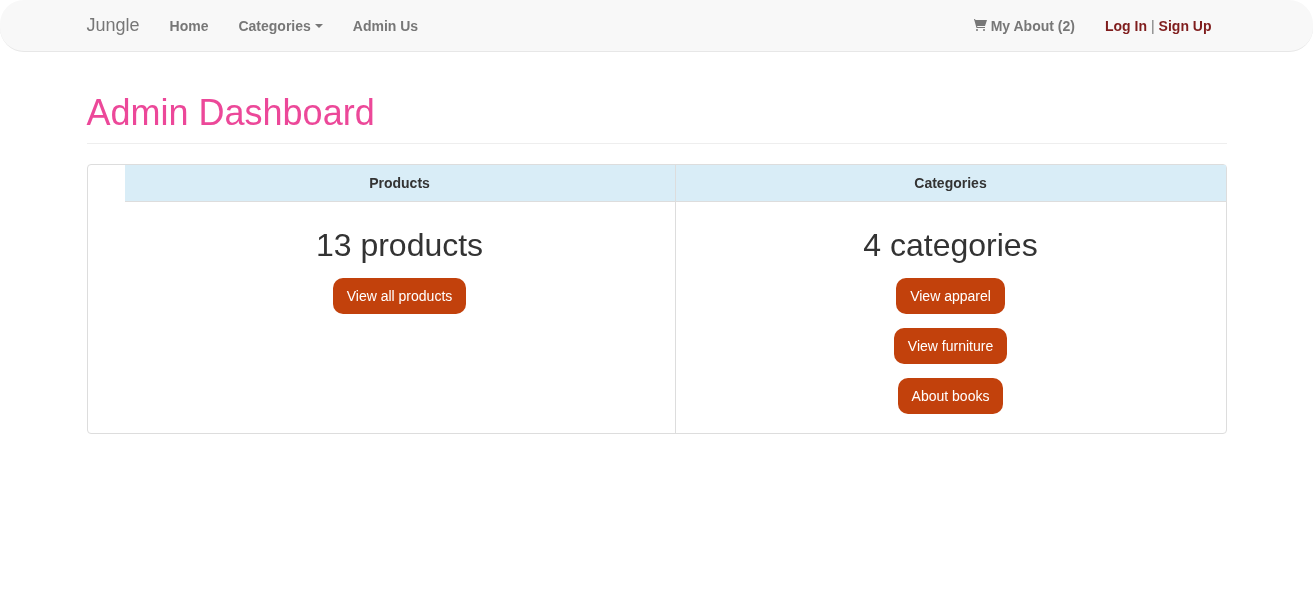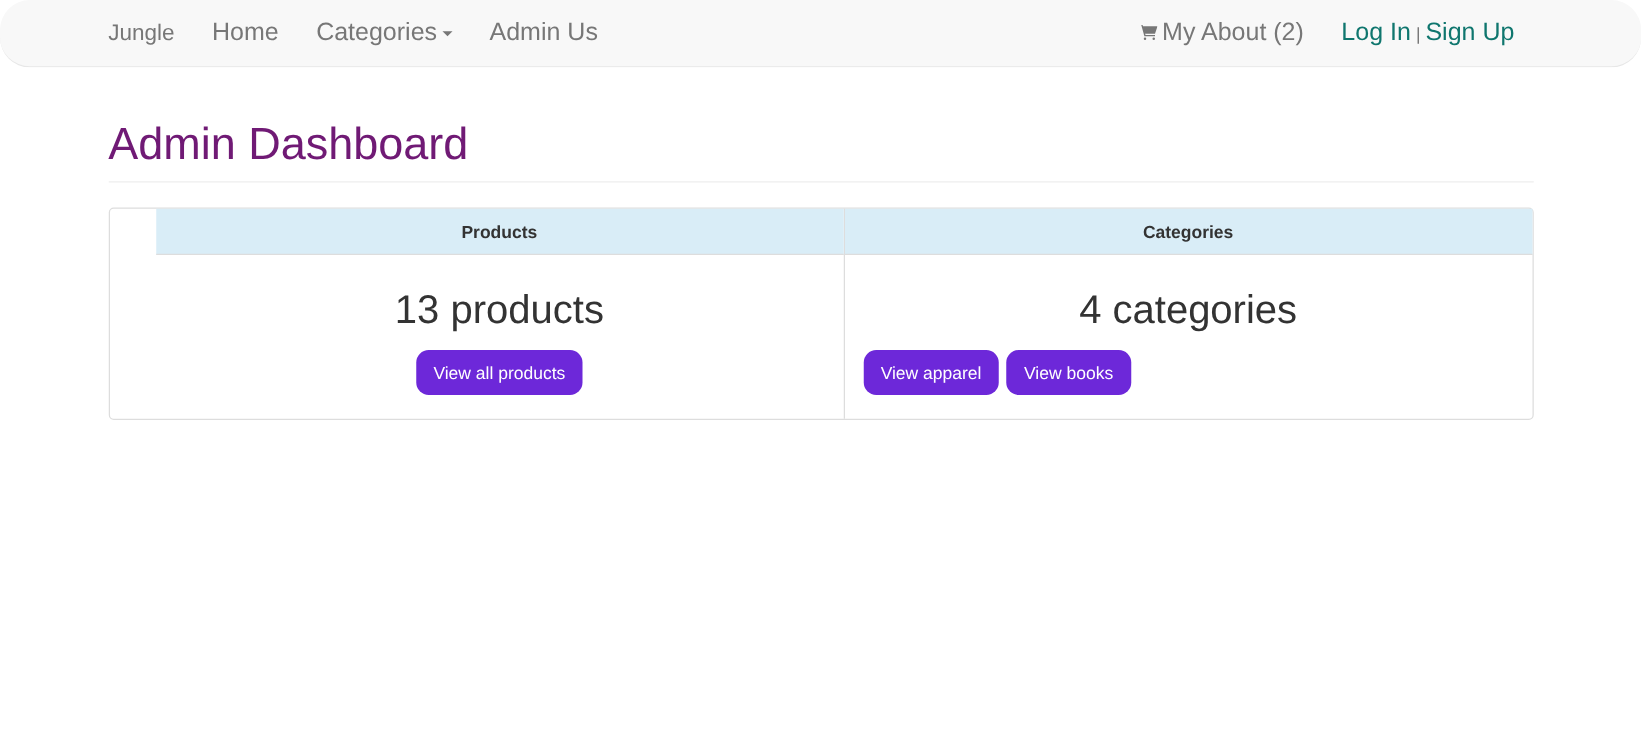--- a/index.html
+++ b/index.html
@@ -33,50 +33,51 @@
       color: #777;
       font-size: 18px;
       padding: 15px 15px 15px 0;
       text-decoration: none;
     }
     .nav-item {
       color: #777;
       padding: 15px;
       text-decoration: none;
       cursor: pointer;
-      font-size: 20px;
+      font-size: 14px;
       display: inline-flex;
       align-items: center;
+      font-weight: bold;
     }
     .caret {
       display: inline-block;
       width: 0; height: 0;
       margin-left: 4px;
       vertical-align: middle;
       border-top: 4px solid;
       border-right: 4px solid transparent;
       border-left: 4px solid transparent;
     }
     .admin-link { color: #a94442; }
-    .link-blue { color: #0f766e; }
+    .link-blue { color: #7f1d1d; }
     .divider { color: #777; padding: 15px 0; }
     .container {
       width: 1140px;
       margin: 0 auto;
       padding: 0 0;
     }
     .page-header {
       padding-bottom: 9px;
       margin: 40px 0 20px;
       border-bottom: 1px solid #eee;
     }
     .page-header h1 {
       font-size: 36px;
       font-weight: 500;
-      color: #701a75;
+      color: #ec4899;
     }
     .panel {
       border: 1px solid #ddd;
       border-radius: 4px;
       margin-bottom: 20px;
     }
     .panel-heading {
       background: #d9edf7;
       color: #333;
       padding: 10px 15px;
@@ -95,31 +96,31 @@
       text-align: center;
     }
     .panel-body h3 {
       font-size: 32px;
       font-weight: 500;
       margin-top: 10px;
       margin-bottom: 10px;
     }
     .btn-gray {
       display: inline-block;
-      background: #6d28d9;
+      background: #c2410c;
       color: #fff;
       border: none;
       border-radius: 10px;
       padding: 10px 14px;
       font-size: 14px;
       cursor: pointer;
       margin: 4px 0;
       text-decoration: none;
     }
-    .btn-stack { display: flex; flex-direction: row; align-items: center; gap: 6px; }
+    .btn-stack { display: flex; flex-direction: column; align-items: center; gap: 6px; }
     .icon { display: inline-block; margin-right: 4px; }
   </style>
 </head>
 <body>
 
 <nav class="navbar">
   <div class="navbar-inner">
     <div class="nav-left">
       <a class="brand">Jungle</a>
       <a class="nav-item">Home</a>
@@ -170,19 +171,20 @@
         <div class="panel-body">
           <h3>13 products</h3>
           <a class="btn-gray">View all products</a>
         </div>
       </div>
       <div class="panel-col">
         <div class="panel-body">
           <h3>4 categories</h3>
           <div class="btn-stack">
             <a class="btn-gray">View apparel</a>
-            <a class="btn-gray">View books</a>
+            <a class="btn-gray">View furniture</a>
+            <a class="btn-gray">About books</a>
           </div>
         </div>
       </div>
     </div>
   </div>
 </div>
 
 </body></html>

